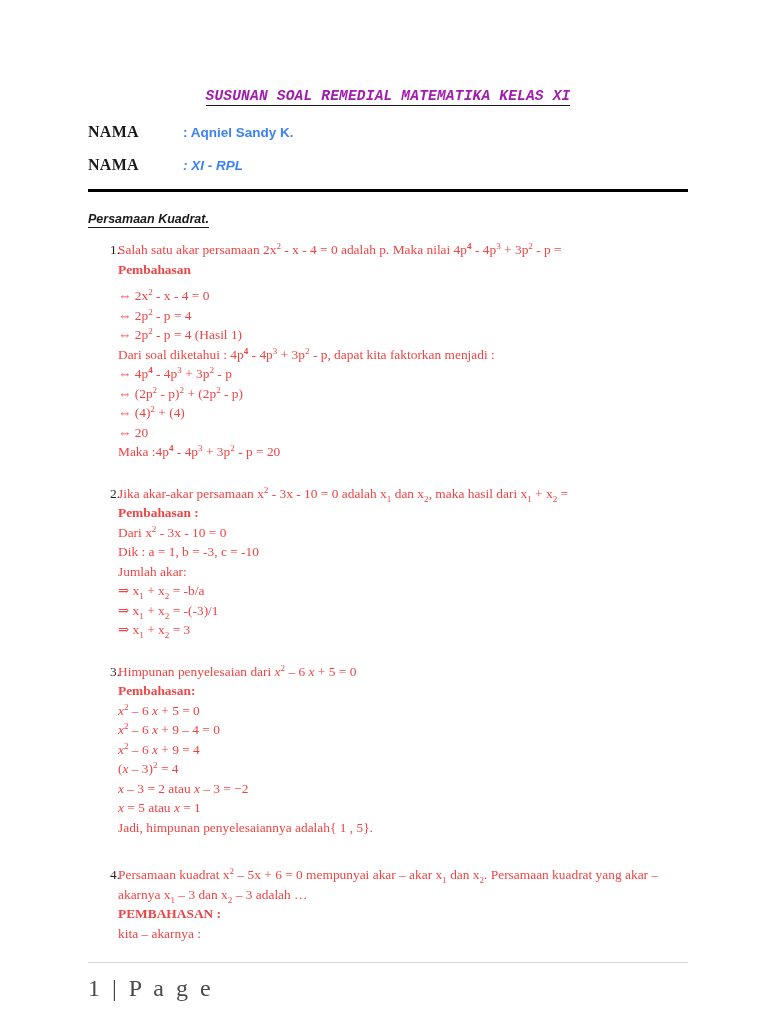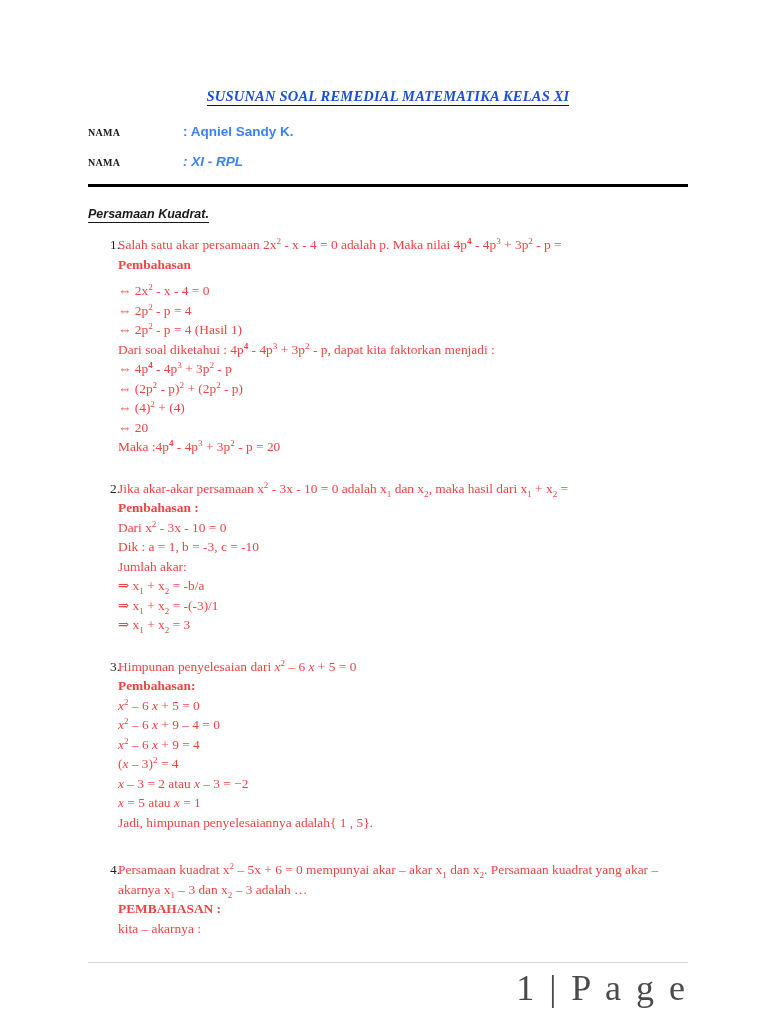--- a/index.html
+++ b/index.html
@@ -29,46 +29,46 @@
     position: absolute;
     left: 88px;
     top: 0;
     width: 600px;
   }
 
   
   .doc-title {
     margin-top: 88px;
     text-align: center;
-    font-family: Liberation Serif, serif;
+    font-family: Liberation Mono, monospace;
     font-weight: bold;
     font-style: italic;
     font-size: 14.5px;
     letter-spacing: 0.2px;
-    color: #1d4ed8;
+    color: #a21caf;
   }
   .doc-title .u {
     border-bottom: 1.6px solid #1a1a1a;
     padding-bottom: 1px;
   }
 
   
   .ident {
     margin-top: 19px;
   }
   .ident-row {
     display: flex;
     align-items: baseline;
     margin-bottom: 15px;
   }
   .ident-label {
     width: 95px;
     font-family: "Liberation Serif", "DejaVu Serif", serif;
     font-weight: bold;
-    font-size: 10px;
+    font-size: 16px;
     letter-spacing: 0.3px;
     color: #1a1a1a;
   }
   .ident-value {
     font-family: "Liberation Sans", "DejaVu Sans", sans-serif;
     font-weight: bold;
     font-size: 13.5px;
     color: #3b82f6;
     text-align: right;
   }
@@ -149,24 +149,24 @@
     top: 962px;
     width: 600px;
   }
   .rule-thin {
     border: 0;
     border-top: 1px solid #d7d7d7;
     height: 0;
     margin: 0;
   }
   .page-num {
-    margin-top: 4px;
-    text-align: right;
+    margin-top: 12px;
+    text-align: left;
     font-family: "Liberation Serif", "DejaVu Serif", serif;
-    font-size: 36px;
+    font-size: 24px;
     letter-spacing: 3px;
     color: #4a4a4a;
   }
 </style>
 </head>
 <body>
 
 <div class="page">
   <div class="content">
 

